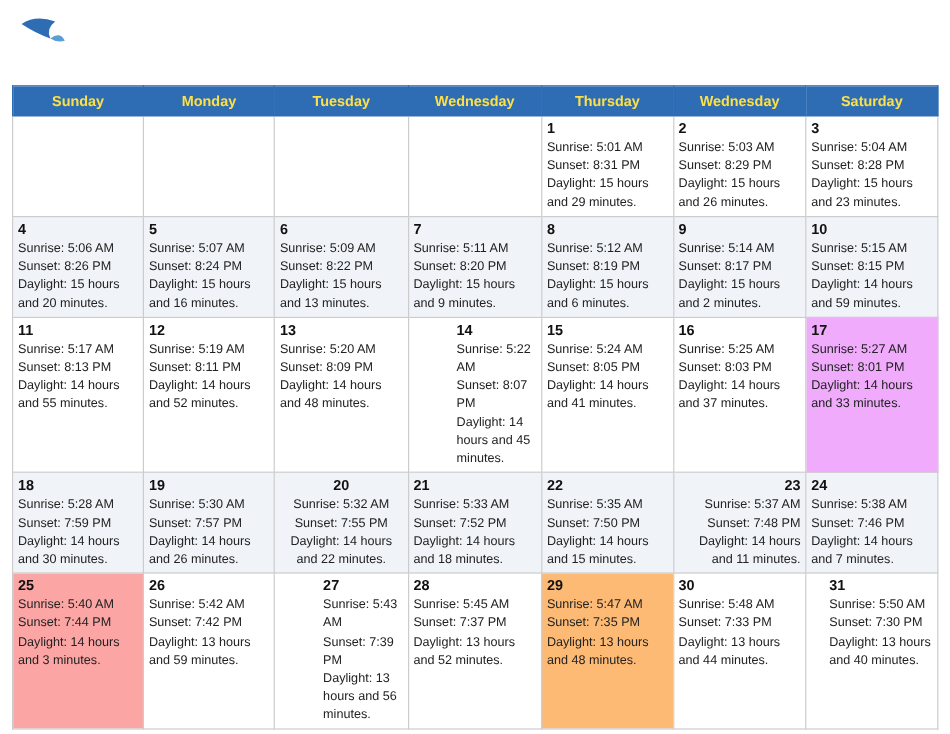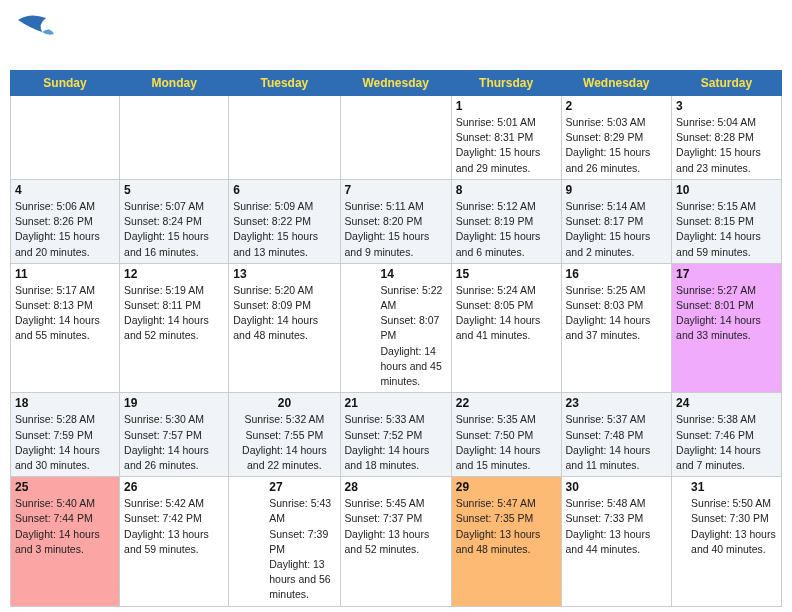--- a/index.html
+++ b/index.html
@@ -208,21 +208,21 @@
           <div class="day-info">Sunrise: 5:32 AM<br>Sunset: 7:55 PM<br>Daylight: 14 hours and 22 minutes.</div>
         </td>
         <td style="background: rgb(240, 244, 248);">
           <div class="day-num">21</div>
           <div class="day-info">Sunrise: 5:33 AM<br>Sunset: 7:52 PM<br>Daylight: 14 hours and 18 minutes.</div>
         </td>
         <td style="background: rgb(240, 244, 248);">
           <div class="day-num">22</div>
           <div class="day-info">Sunrise: 5:35 AM<br>Sunset: 7:50 PM<br>Daylight: 14 hours and 15 minutes.</div>
         </td>
-        <td style="background: rgb(240, 244, 248);">
+        <td style="background: rgb(240, 244, 248); text-align: right;">
           <div class="day-num">23</div>
           <div class="day-info">Sunrise: 5:37 AM<br>Sunset: 7:48 PM<br>Daylight: 14 hours and 11 minutes.</div>
         </td>
         <td style="background: rgb(240, 244, 248);">
           <div class="day-num">24</div>
           <div class="day-info">Sunrise: 5:38 AM<br>Sunset: 7:46 PM<br>Daylight: 14 hours and 7 minutes.</div>
         </td>
       </tr>
       <tr>
         <td style="background: #fca5a5;">

